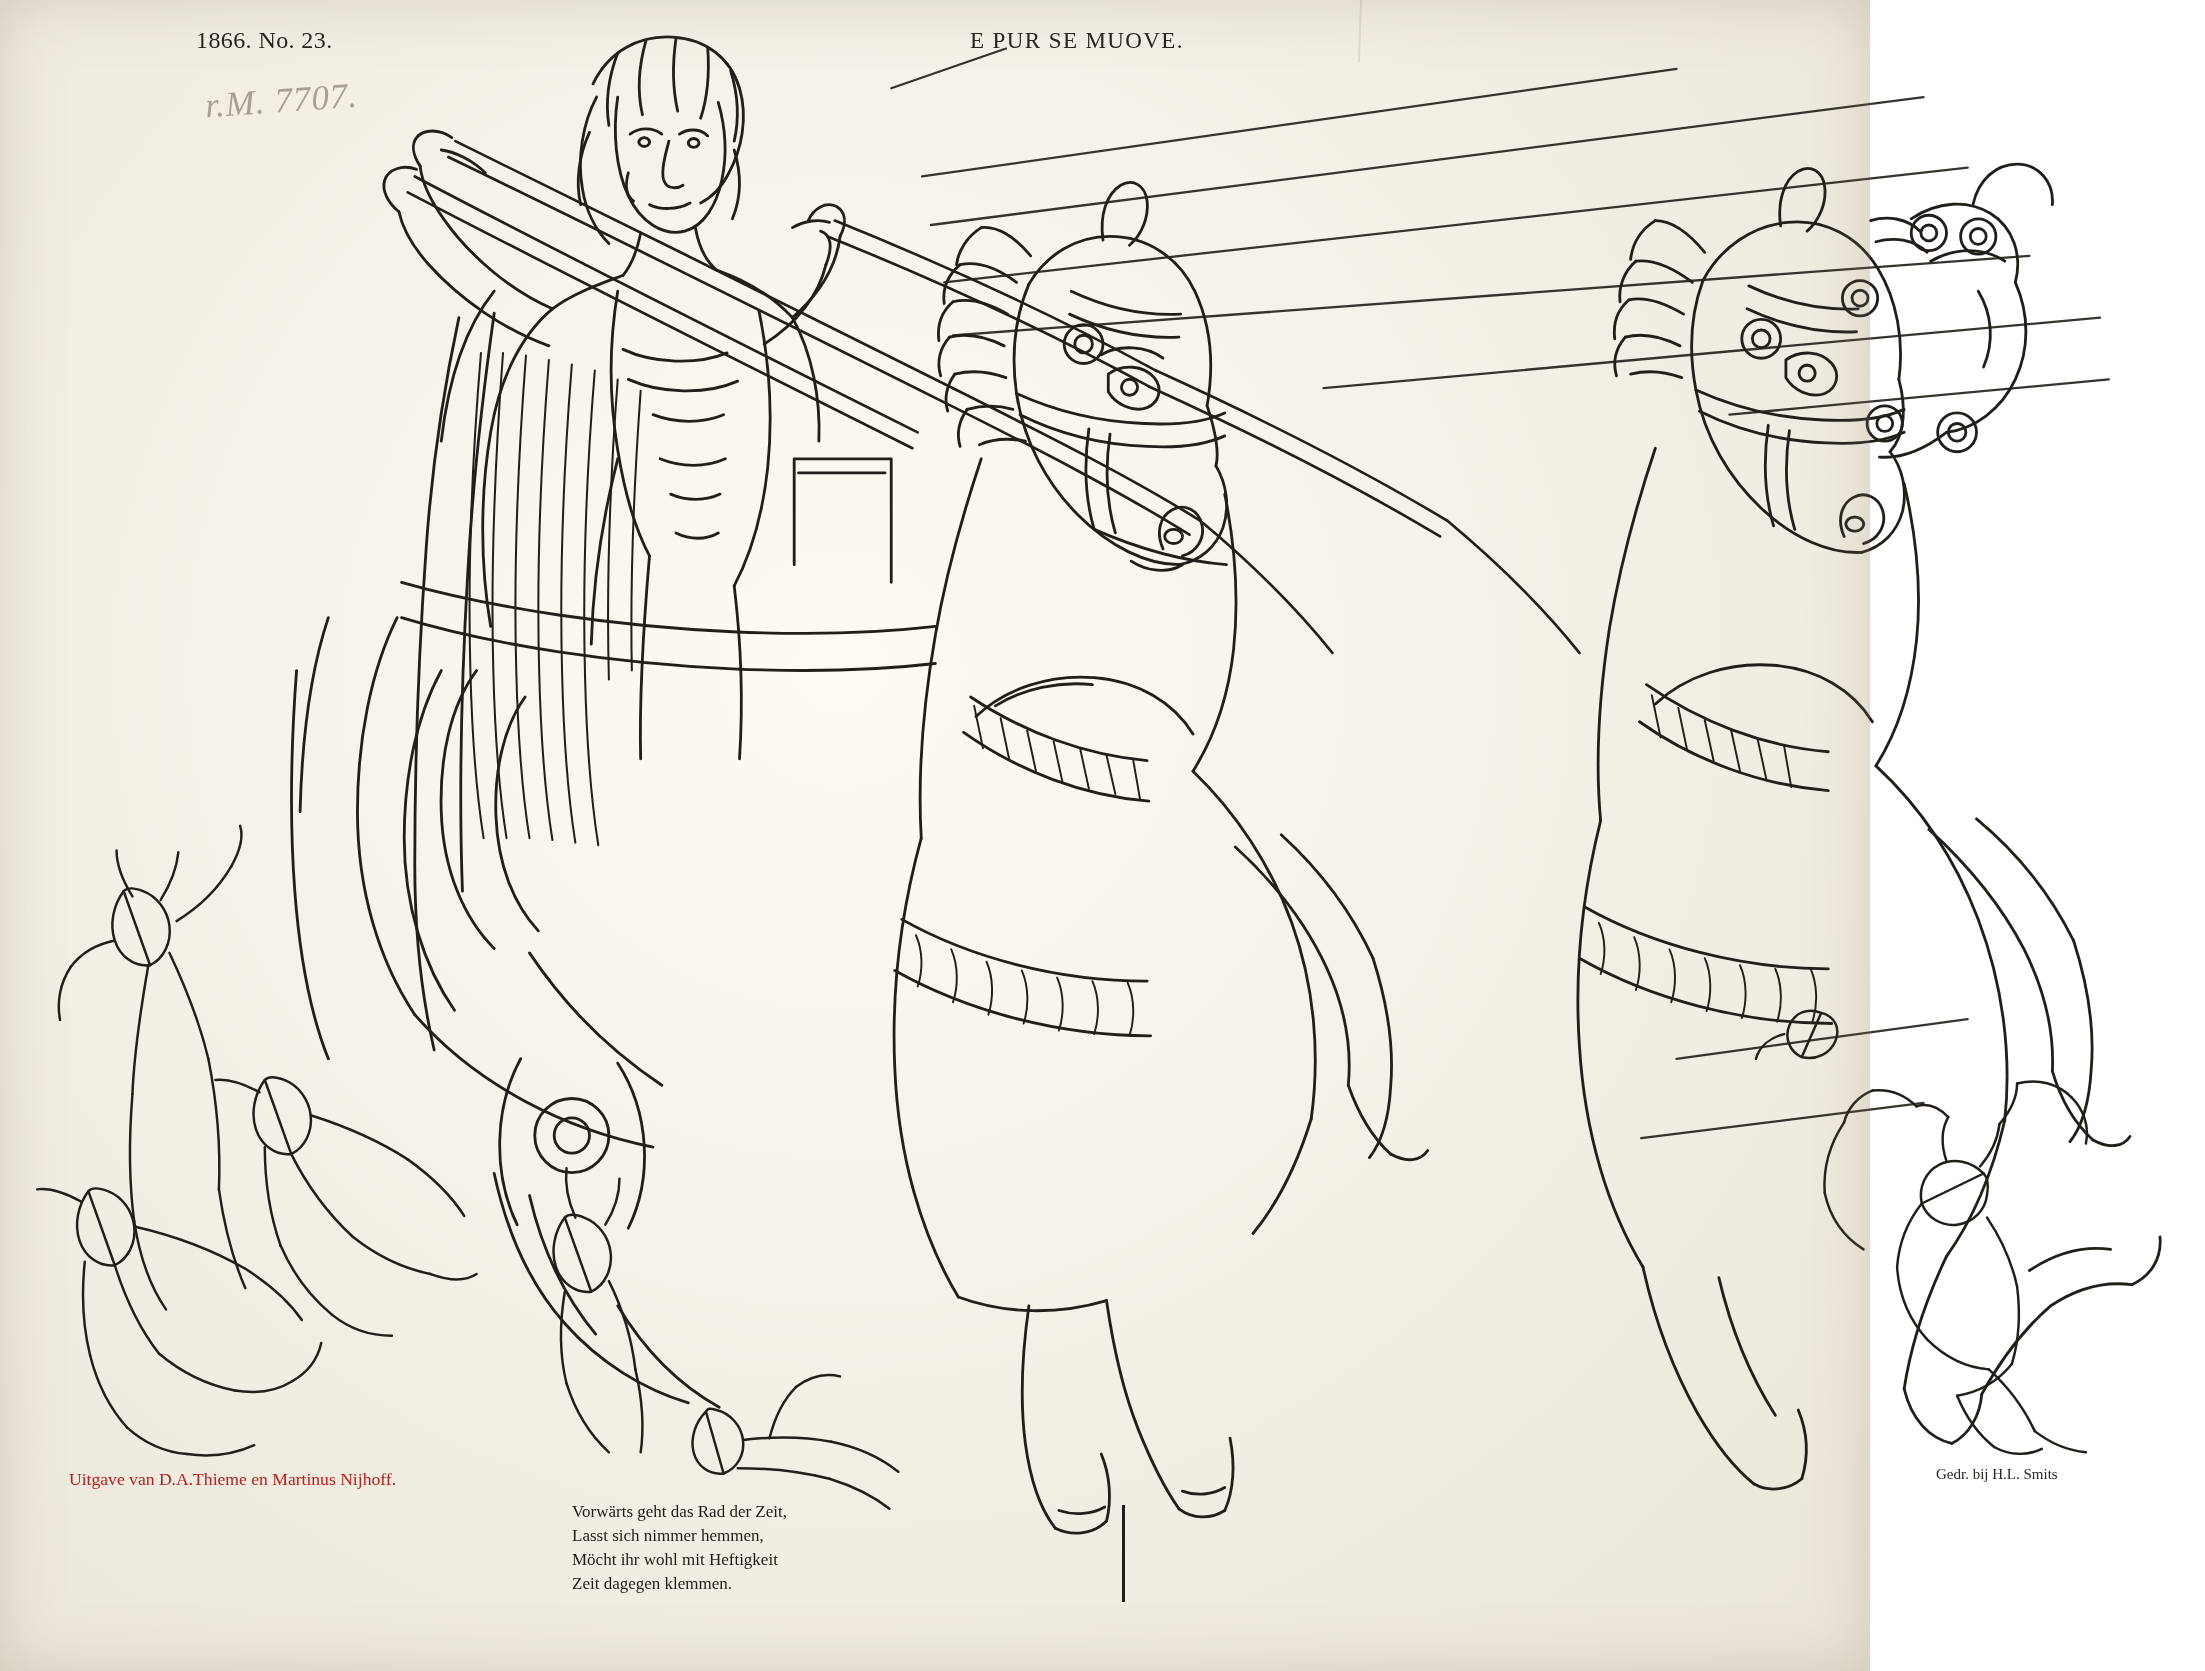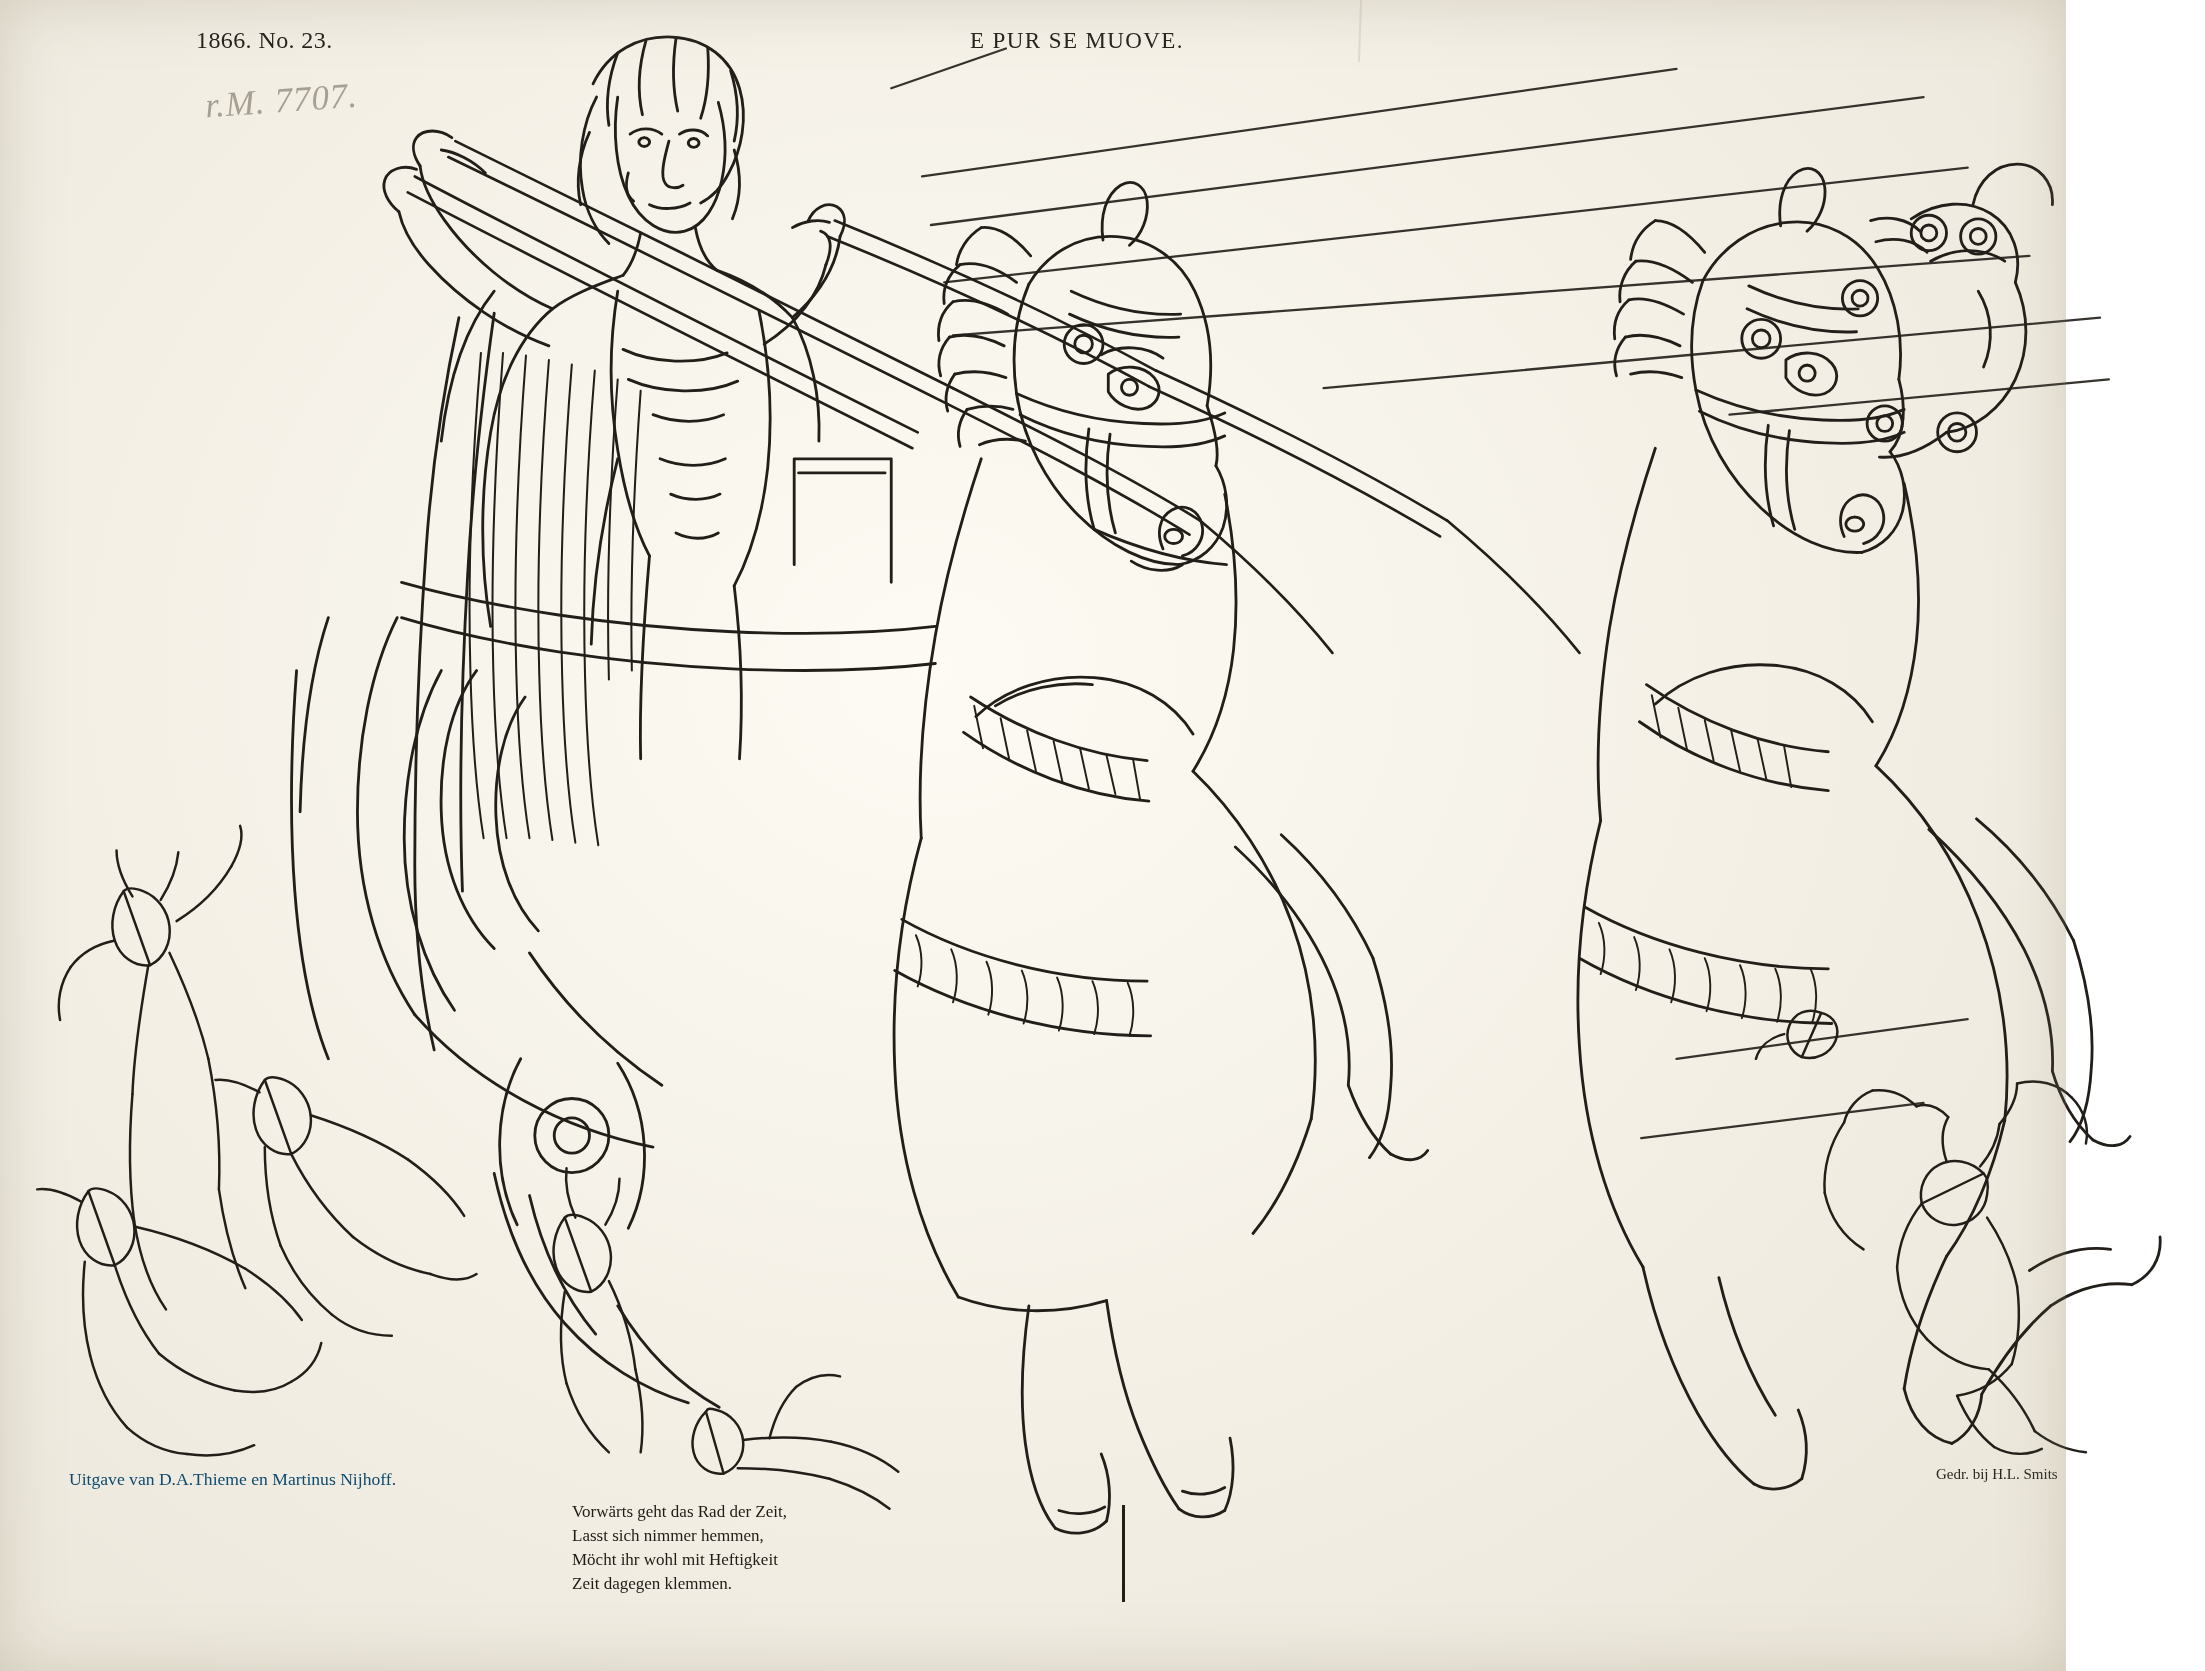--- a/index.html
+++ b/index.html
@@ -9,21 +9,21 @@
   }
   body {
     width: 2206px;
     height: 1672px;
     overflow: hidden;
     font-family: "Liberation Serif", serif;
   }
 
   #sheet {
     position: relative;
-    width: 2066px;
+    width: 1870px;
     height: 1672px;
     background: #f2eee4;
     box-sizing: border-box;
   }
 
   
   #paper-tone {
     position: absolute;
     inset: 0;
     background:
@@ -74,21 +74,21 @@
     transform: rotate(-4deg);
     letter-spacing: 0.9px;
     white-space: nowrap;
     opacity: 0.85;
   }
   .credit-left {
     position: absolute;
     left: 69px;
     top: 1469px;
     font-size: 17.6px;
-    color: #0c4a6e;
+    color: #b91c1c;
     white-space: nowrap;
   }
   .credit-right {
     position: absolute;
     left: 1936px;
     top: 1466px;
     font-size: 15px;
     color: #2a2721;
     white-space: nowrap;
   }

